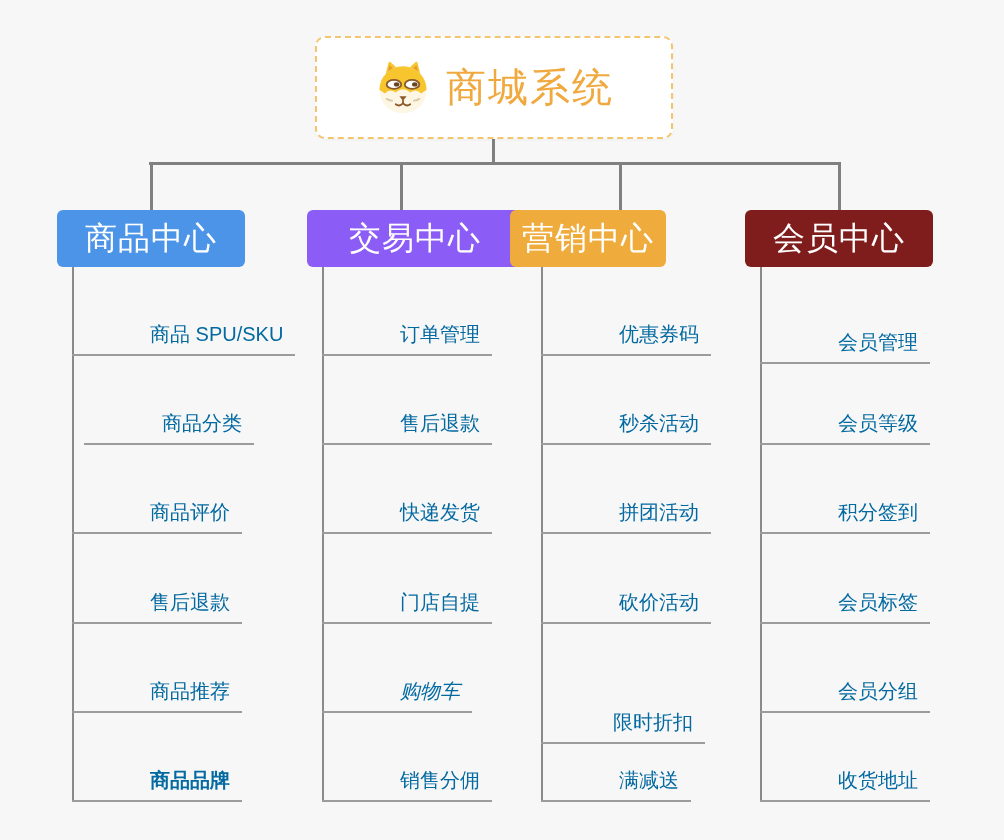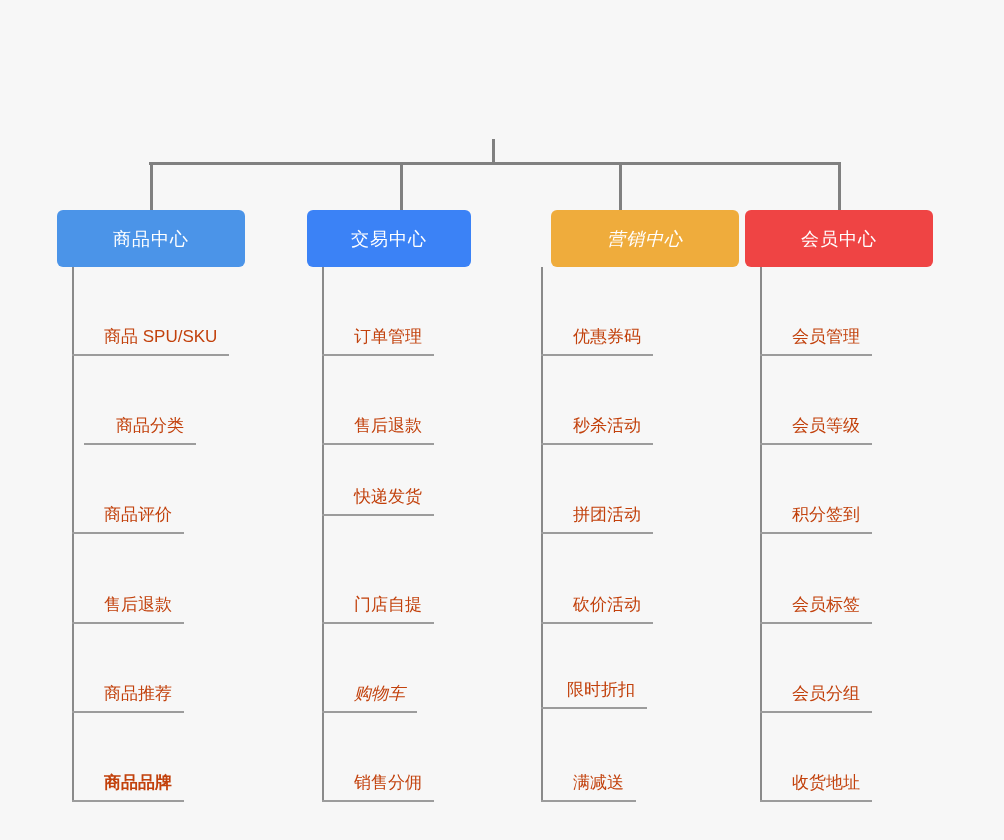--- a/index.html
+++ b/index.html
@@ -35,46 +35,71 @@
   .dog-icon{width:58px;height:58px;flex:0 0 auto;}
 
   
   .branch-box{
     position:absolute;top:210px;width:188px;height:57px;
     border-radius:6px;
     display:flex;align-items:center;justify-content:center;
     box-sizing:border-box;
   }
   .branch-label{
-    color:#ffffff;font-size:18px;letter-spacing:1px;white-space:nowrap;
+    color:#ffffff;font-size:32px;letter-spacing:1px;white-space:nowrap;
   }
 
   
   .leaf{
     position:absolute;
     height:46px;
     box-sizing:border-box;
     display:flex;align-items:flex-end;
     padding:0 12px 6px 32px;
     border-bottom:2px solid #9c9c9c;
     width:max-content;
   }
   .leaf-label{
-    font-size:17px;color:#c2410c;white-space:nowrap;
+    font-size:20px;color:#0369a1;white-space:nowrap;margin-left:46px;
   }
 </style>
 </head>
 <body>
 
 <div class="canvas">
 
   <div class="connector conn-v" style="left:492px;top:139px;height:26px;"></div>
 
   <div class="connector conn-h" style="left:149px;top:162px;width:690px;"></div>
 
+  <div class="root-node">
+    <svg class="dog-icon" viewBox="0 0 64 64" aria-hidden="true">
+
+      <path d="M12 20 L16 4 Q17 2 19 4 L28 12 Z" fill="#f7c52e"></path>
+      <path d="M52 20 L48 4 Q47 2 45 4 L36 12 Z" fill="#f7c52e"></path>
+      <path d="M15 16 L17 7 L23 12 Z" fill="#e89b2a"></path>
+      <path d="M49 16 L47 7 L41 12 Z" fill="#e89b2a"></path>
+
+      <circle cx="32" cy="34" r="26" fill="#fdf6e4"></circle>
+
+      <path d="M6 34 a26 26 0 0 1 52 0 L52 38 Q46 32 40 37 Q32 30 24 37 Q18 32 12 38 Z" fill="#f7c52e"></path>
+
+      <ellipse cx="22" cy="28" rx="8" ry="5" fill="#ffffff" stroke="#8a5a2b" stroke-width="2"></ellipse>
+      <ellipse cx="42" cy="28" rx="8" ry="5" fill="#ffffff" stroke="#8a5a2b" stroke-width="2"></ellipse>
+      <ellipse cx="25" cy="28" rx="3" ry="2.4" fill="#6b4423"></ellipse>
+      <ellipse cx="45" cy="28" rx="3" ry="2.4" fill="#6b4423"></ellipse>
+
+      <path d="M28 41 h8 l-4 5 Z" fill="#8a5a2b"></path>
+
+      <path d="M32 46 v3 M32 49 Q28 53 24 50 M32 49 Q36 53 40 50" fill="none" stroke="#8a5a2b" stroke-width="2" stroke-linecap="round"></path>
+
+      <path d="M14 44 q3 2 6 2 M50 44 q-3 2 -6 2" fill="none" stroke="#d9c9a7" stroke-width="2" stroke-linecap="round"></path>
+    </svg>
+    <span class="root-title" style="color:#f0a93f;">商城系统</span>
+  </div>
 
   <div id="branches">
     <div class="branch">
       <div class="connector conn-v drop" style="left: 149.5px; top: 162px; height: 48px;"></div>
       <div class="branch-box" style="left: 57px; width: 188px; background: rgb(75, 148, 232);">
         <span class="branch-label">商品中心</span>
       </div>
       <div class="connector spine" style="left: 72px; top: 267px; height: 535px;"></div>
     <div class="leaf" style="left: 72px; top: 310px;">
       <span class="leaf-label">商品 SPU/SKU</span>
@@ -91,77 +116,77 @@
         <div class="leaf" style="left: 72px; top: 667px; justify-content: flex-end;">
       <span class="leaf-label">商品推荐</span>
     </div>
         <div class="leaf" style="left: 72px; top: 756px; font-weight: bold;">
       <span class="leaf-label">商品品牌</span>
     </div>
       </div>
 
     <div class="branch">
       <div class="connector conn-v drop" style="left: 399.5px; top: 162px; height: 48px;"></div>
-      <div class="branch-box" style="left: 307px; width: 164px; background: #3b82f6;">
+      <div class="branch-box" style="left: 307px; width: 216px; background: #8b5cf6;">
         <span class="branch-label">交易中心</span>
       </div>
       <div class="connector spine" style="left: 322px; top: 267px; height: 535px;"></div>
     <div class="leaf" style="left: 322px; top: 310px;">
       <span class="leaf-label">订单管理</span>
     </div>
         <div class="leaf" style="left: 322px; top: 399px;">
       <span class="leaf-label">售后退款</span>
     </div>
-        <div class="leaf" style="left: 322px; top: 470px; text-align: right;">
+        <div class="leaf" style="left: 322px; top: 488px; text-align: right;">
       <span class="leaf-label">快递发货</span>
     </div>
         <div class="leaf" style="left: 322px; top: 578px;">
       <span class="leaf-label">门店自提</span>
     </div>
         <div class="leaf" style="left: 322px; top: 667px; font-style: italic;">
       <span class="leaf-label">购物车</span>
     </div>
         <div class="leaf" style="left: 322px; top: 756px;">
       <span class="leaf-label">销售分佣</span>
     </div>
       </div>
 
     <div class="branch">
       <div class="connector conn-v drop" style="left: 618.5px; top: 162px; height: 48px;"></div>
-      <div class="branch-box" style="left: 551px; width: 188px; background: rgb(239, 172, 60); font-style: italic;">
+      <div class="branch-box" style="left: 510px; width: 156px; background: rgb(239, 172, 60);">
         <span class="branch-label">营销中心</span>
       </div>
       <div class="connector spine" style="left: 541px; top: 267px; height: 535px;"></div>
     <div class="leaf" style="left: 541px; top: 310px;">
       <span class="leaf-label">优惠券码</span>
     </div>
         <div class="leaf" style="left: 541px; top: 399px;">
       <span class="leaf-label">秒杀活动</span>
     </div>
         <div class="leaf" style="left: 541px; top: 488px;">
       <span class="leaf-label">拼团活动</span>
     </div>
         <div class="leaf" style="left: 541px; top: 578px;">
       <span class="leaf-label">砍价活动</span>
     </div>
-        <div class="leaf" style="left: 541px; top: 663px; padding-left: 26px;">
+        <div class="leaf" style="left: 541px; top: 698px; padding-left: 26px;">
       <span class="leaf-label">限时折扣</span>
     </div>
         <div class="leaf" style="left: 541px; top: 756px;">
       <span class="leaf-label">满减送</span>
     </div>
       </div>
 
     <div class="branch">
       <div class="connector conn-v drop" style="left: 837.5px; top: 162px; height: 48px;"></div>
-      <div class="branch-box" style="left: 745px; width: 188px; background: #ef4444;">
+      <div class="branch-box" style="left: 745px; width: 188px; background: #7f1d1d;">
         <span class="branch-label">会员中心</span>
       </div>
       <div class="connector spine" style="left: 760px; top: 267px; height: 535px;"></div>
-    <div class="leaf" style="left: 760px; top: 310px;">
+    <div class="leaf" style="left: 760px; top: 318px;">
       <span class="leaf-label">会员管理</span>
     </div>
         <div class="leaf" style="left: 760px; top: 399px; text-align: center;">
       <span class="leaf-label">会员等级</span>
     </div>
         <div class="leaf" style="left: 760px; top: 488px;">
       <span class="leaf-label">积分签到</span>
     </div>
         <div class="leaf" style="left: 760px; top: 578px;">
       <span class="leaf-label">会员标签</span>

